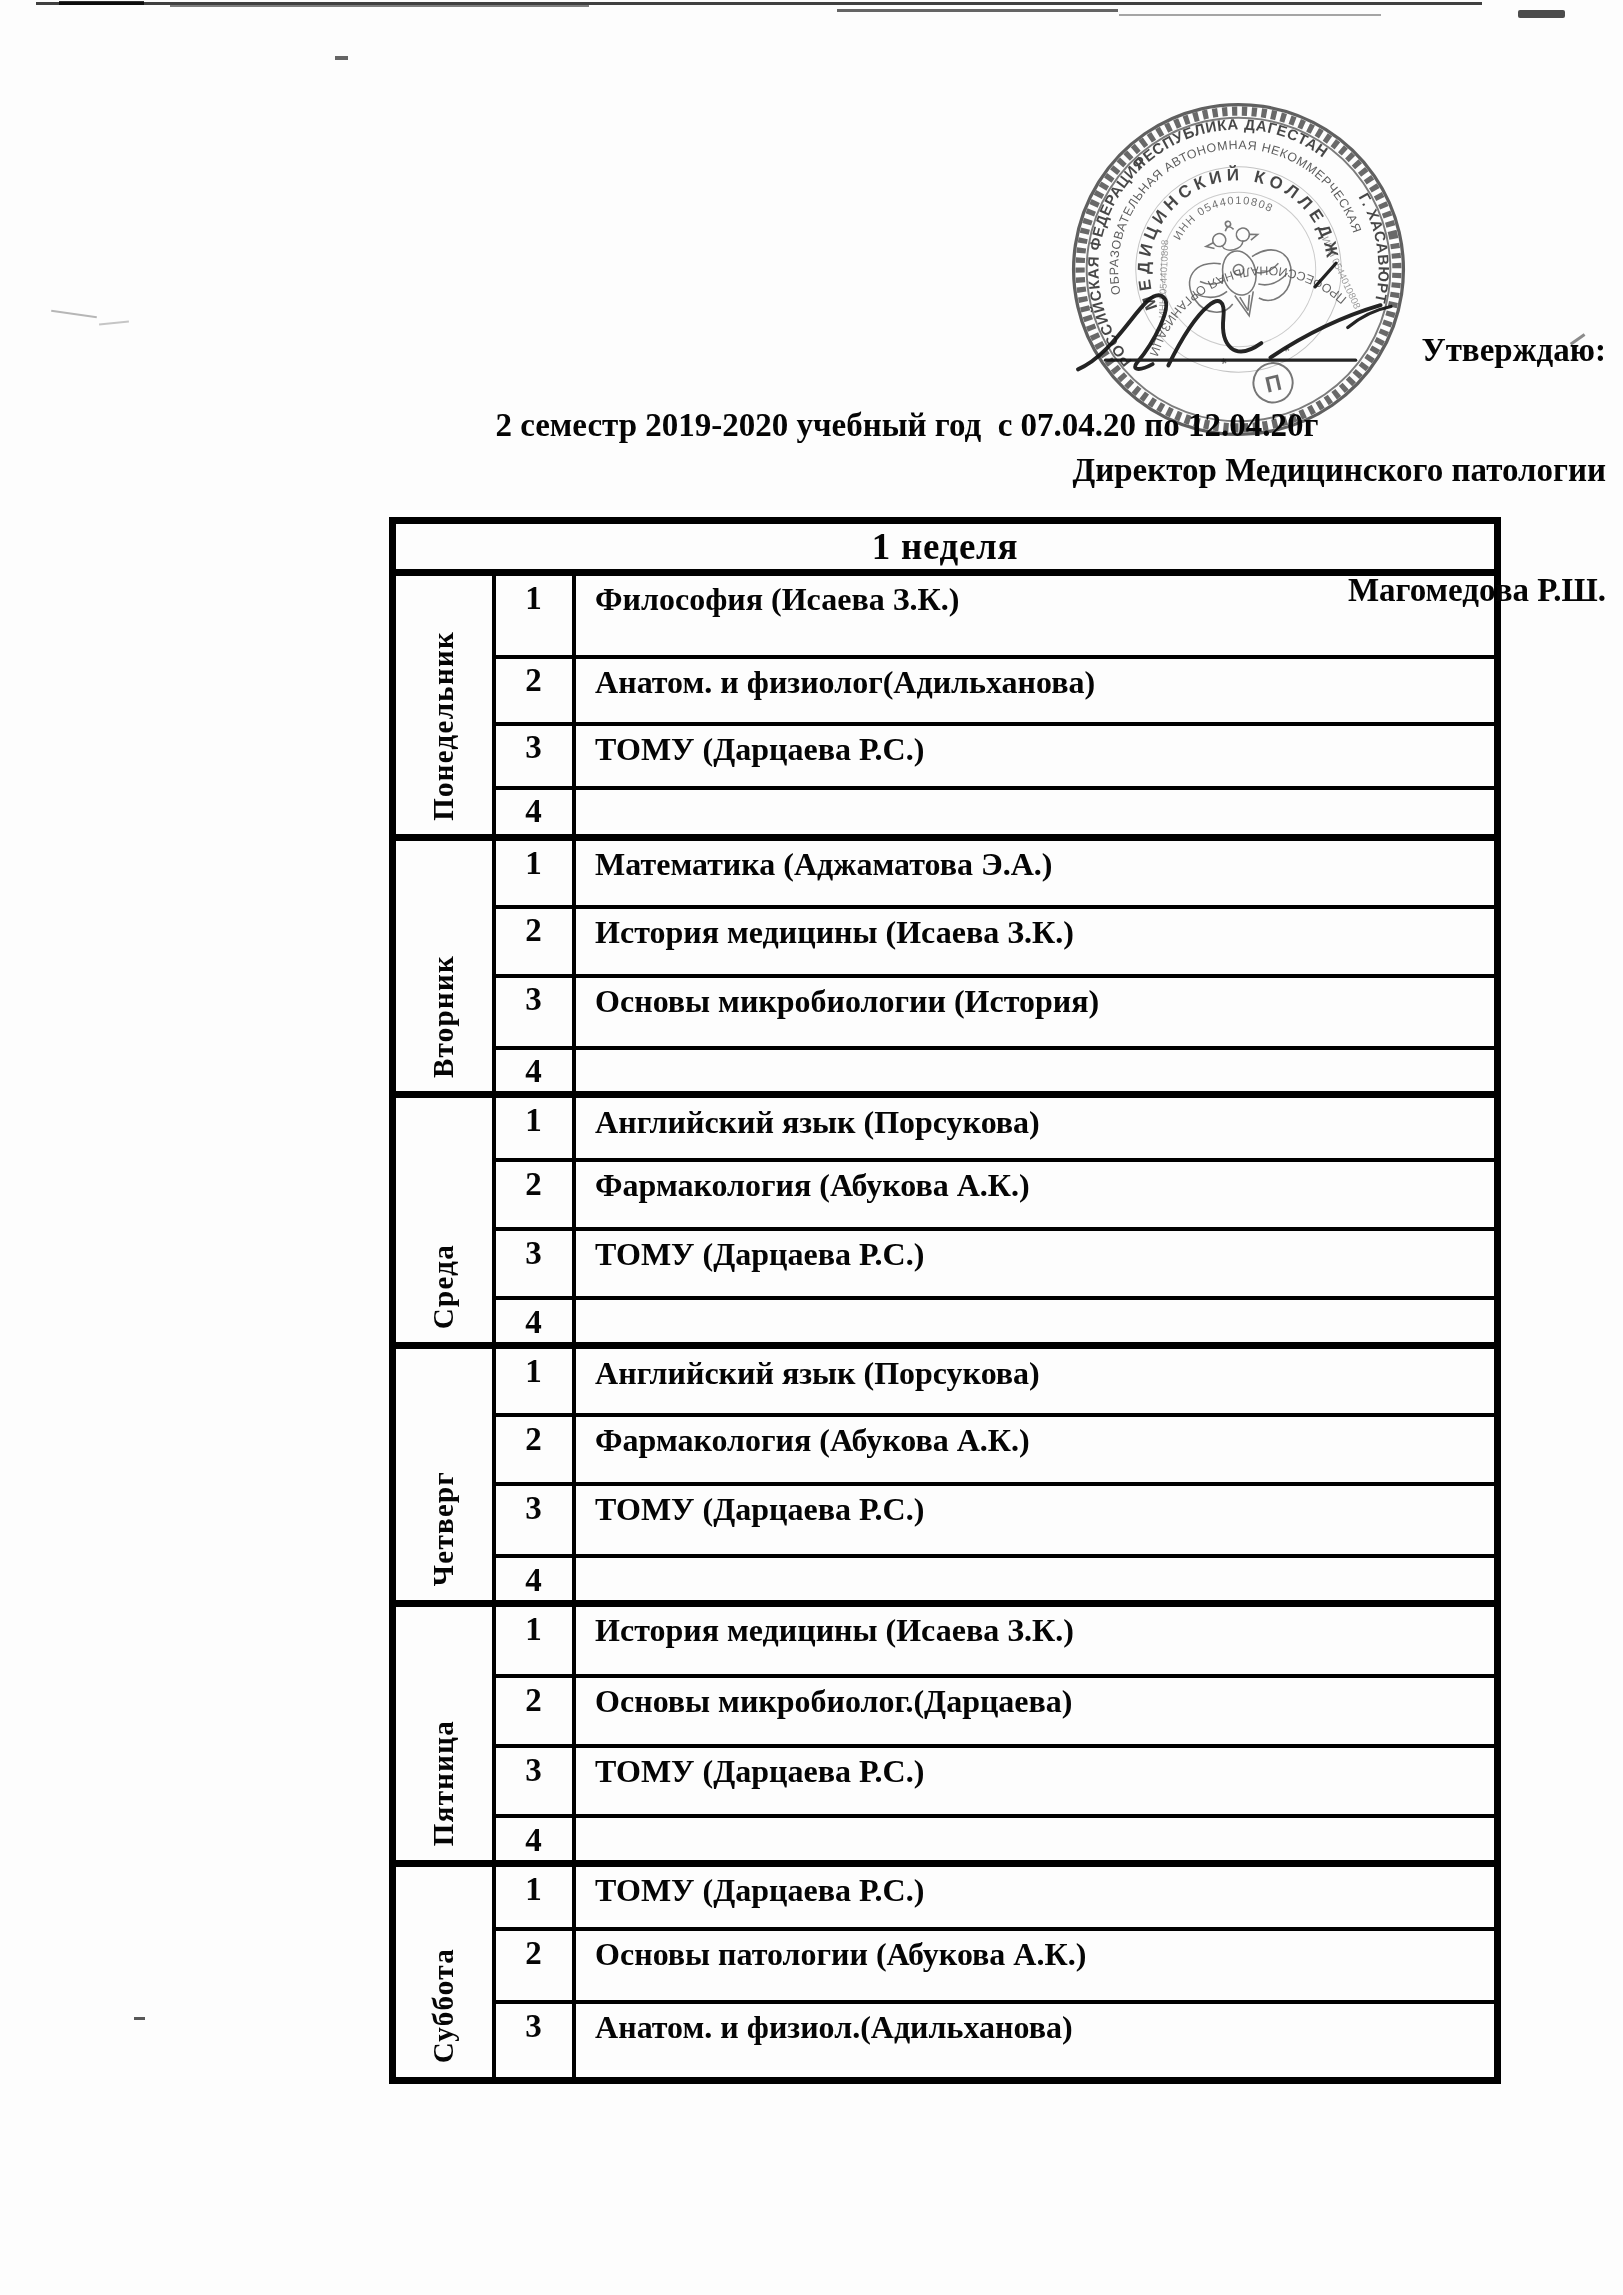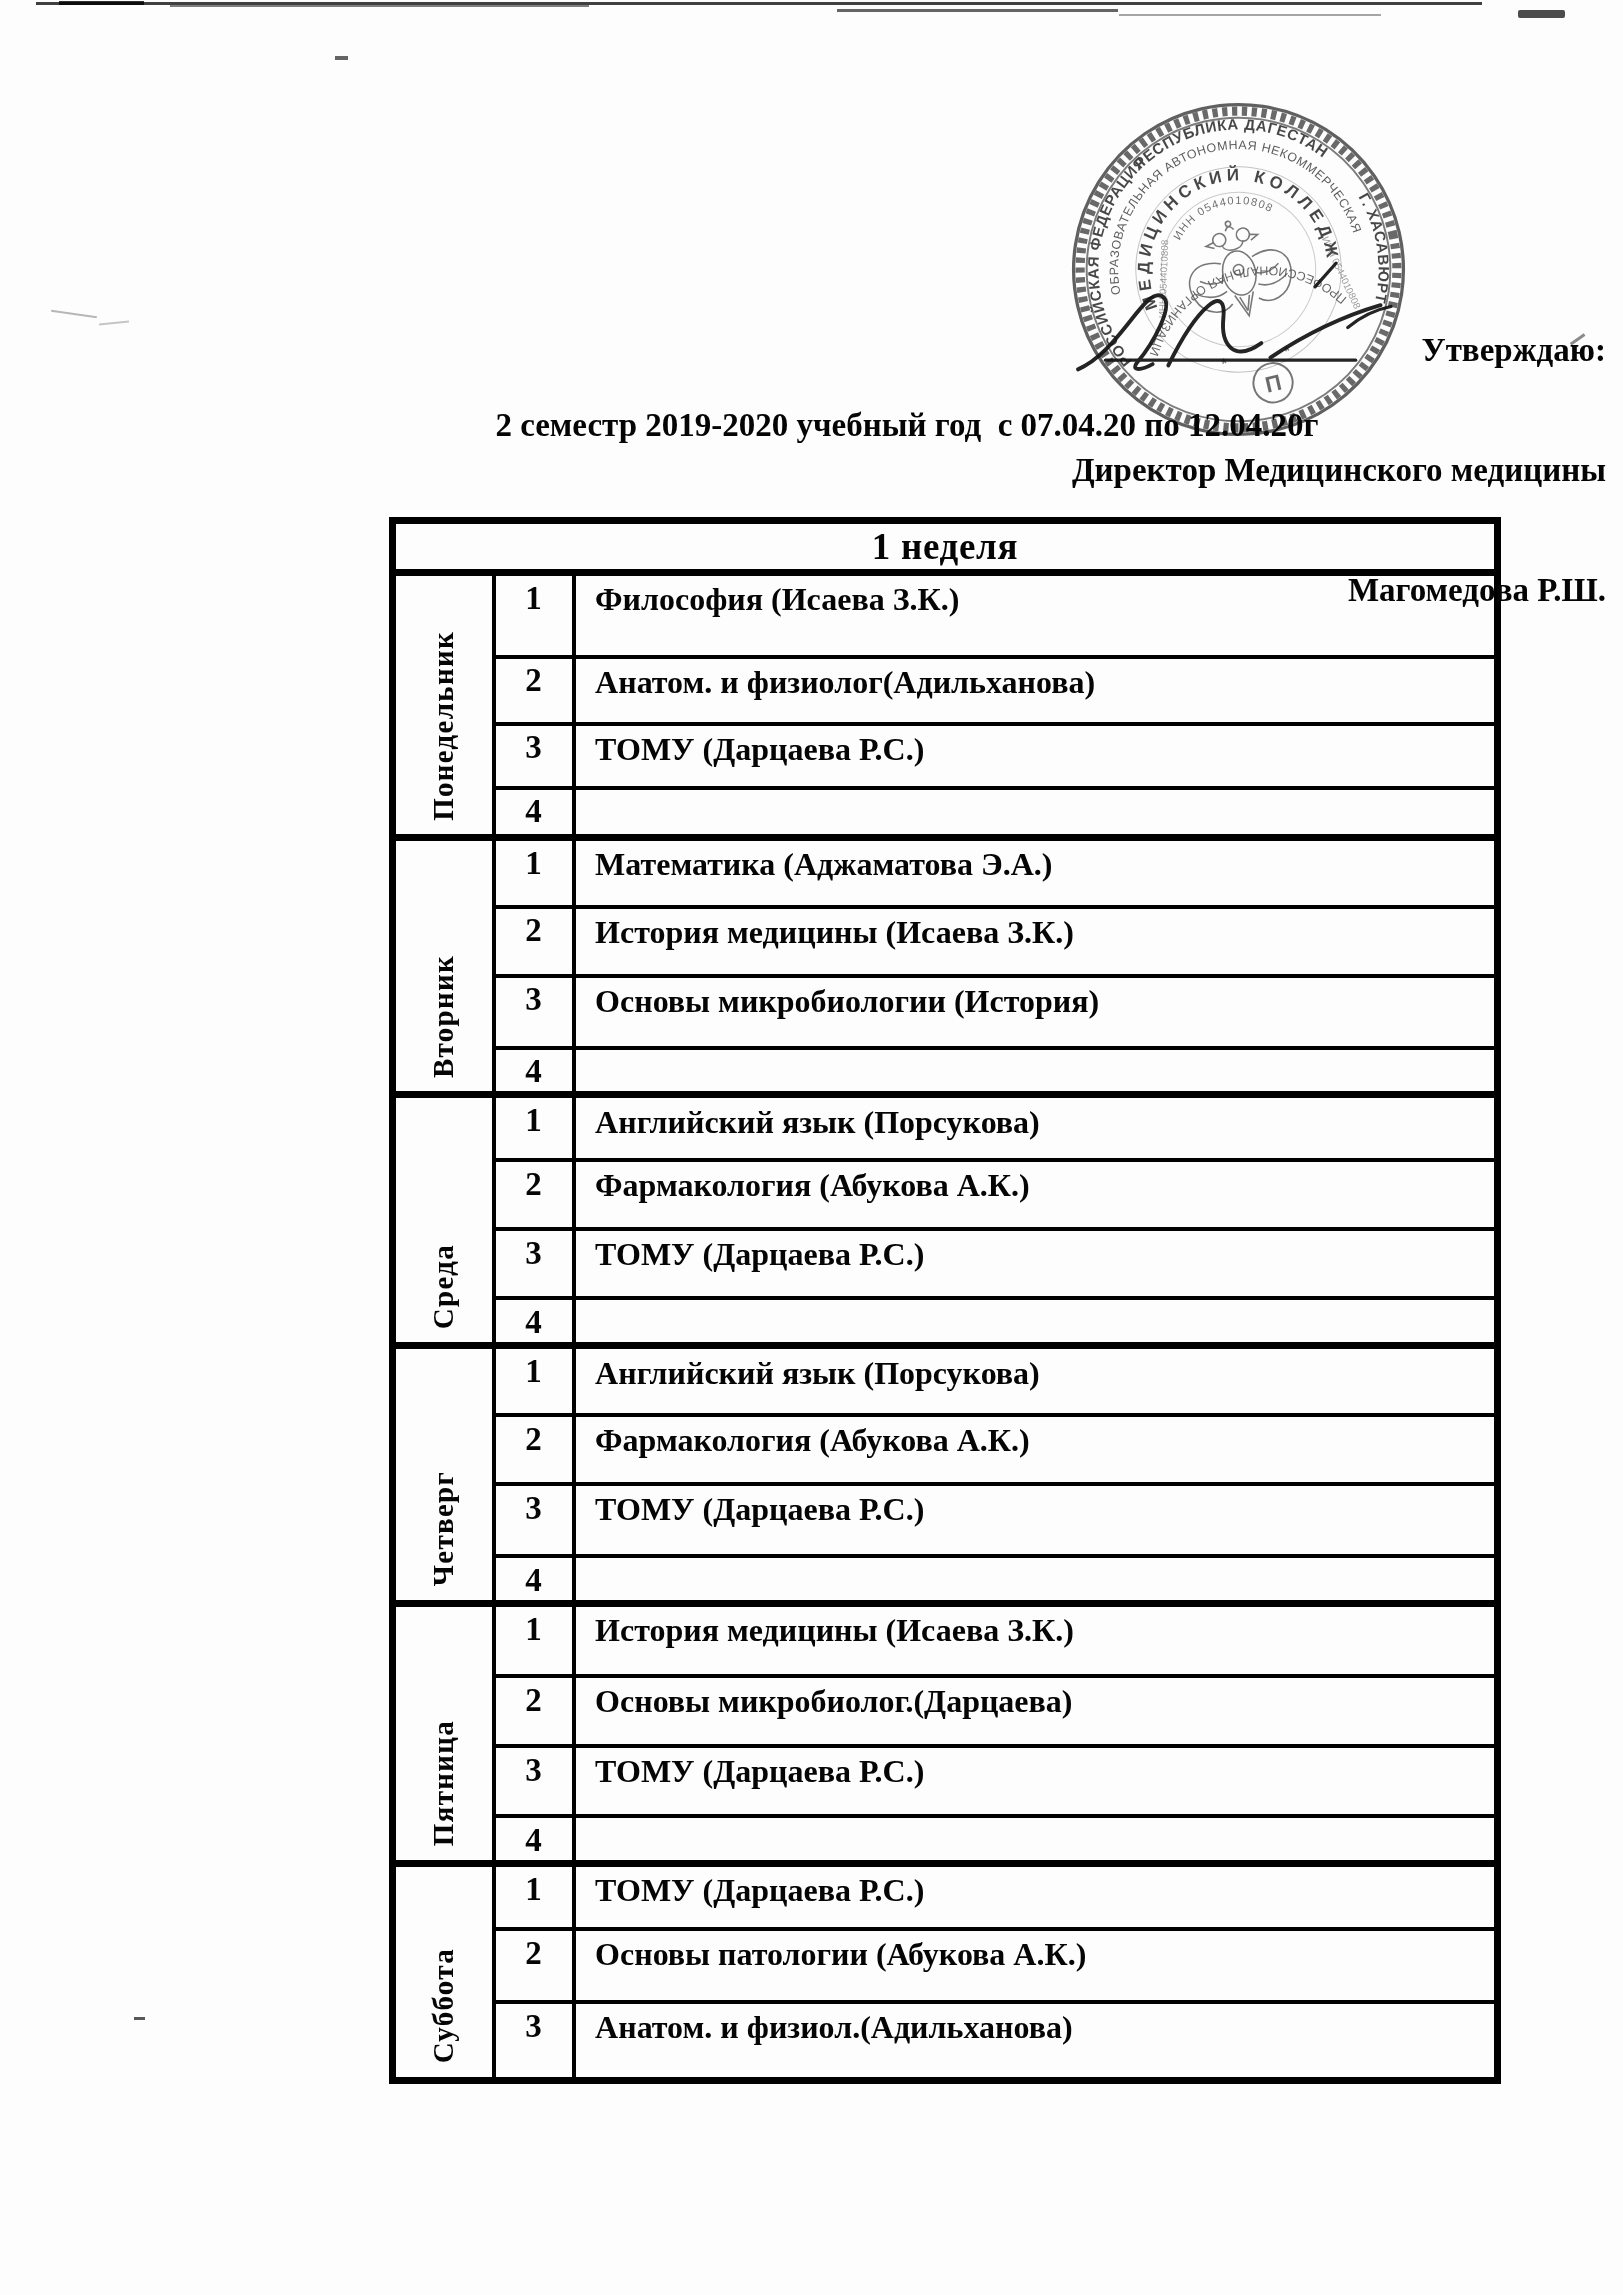--- a/index.html
+++ b/index.html
@@ -137,21 +137,21 @@
       <text x="200" y="400" font-size="22" font-weight="bold" opacity=".7">*</text>
       <text x="298" y="403" font-size="22" font-weight="bold" opacity=".7">*</text>
       <circle cx="270" cy="438" r="30" fill="none" stroke="#222" stroke-width="3" opacity=".75"></circle>
       <text x="270" y="451" font-size="34" font-weight="bold" text-anchor="middle" opacity=".8">П</text>
     </g>
   </svg>
 </div>
 
 <div class="approval">
   <div>Утверждаю:</div>
-  <div>Директор Медицинского медицины</div>
+  <div>Директор Медицинского патологии</div>
   <div>Магомедова Р.Ш.</div>
 </div>
 
 <div class="signature">
   <svg viewBox="0 0 620 230" xmlns="http://www.w3.org/2000/svg">
     <g stroke="#121212" fill="none" stroke-linecap="round" opacity=".92">
       <path d="M100,182 L482,182" stroke-width="5"></path>
       <path d="M58,196 C120,170 160,70 186,84 C208,96 170,160 148,186 C140,196 150,200 172,188" stroke-width="6"></path>
       <path d="M196,190 C240,100 286,62 280,118 C276,158 296,186 338,156" stroke-width="6"></path>
       <path d="M352,178 C400,146 452,118 520,98" stroke-width="6"></path>

